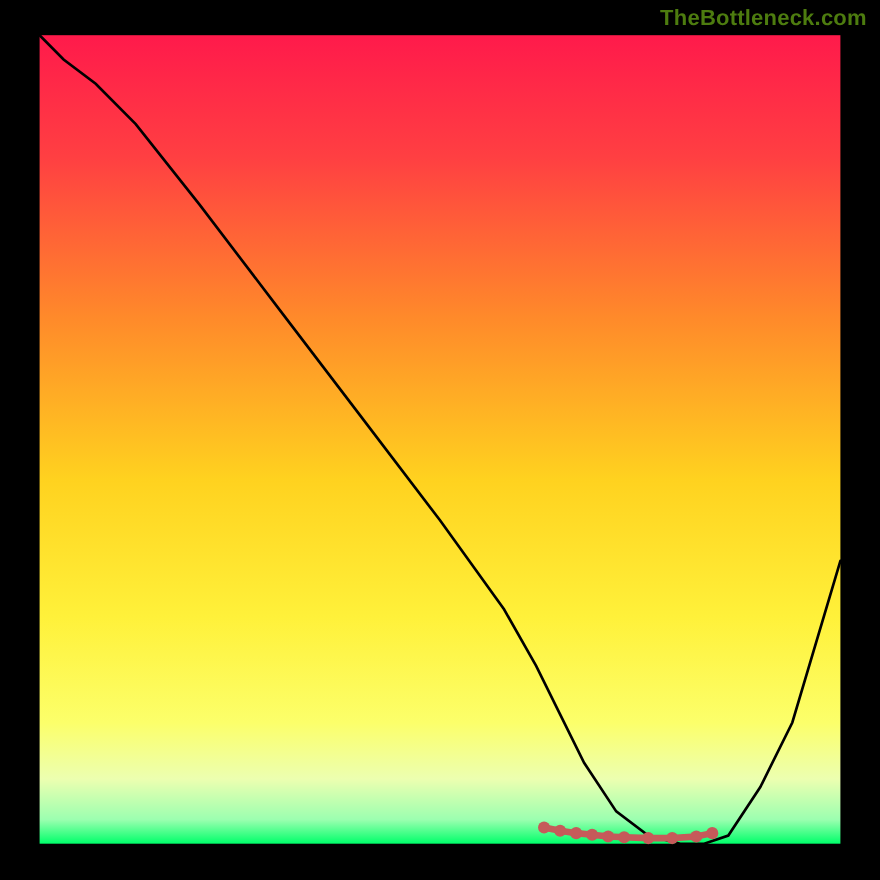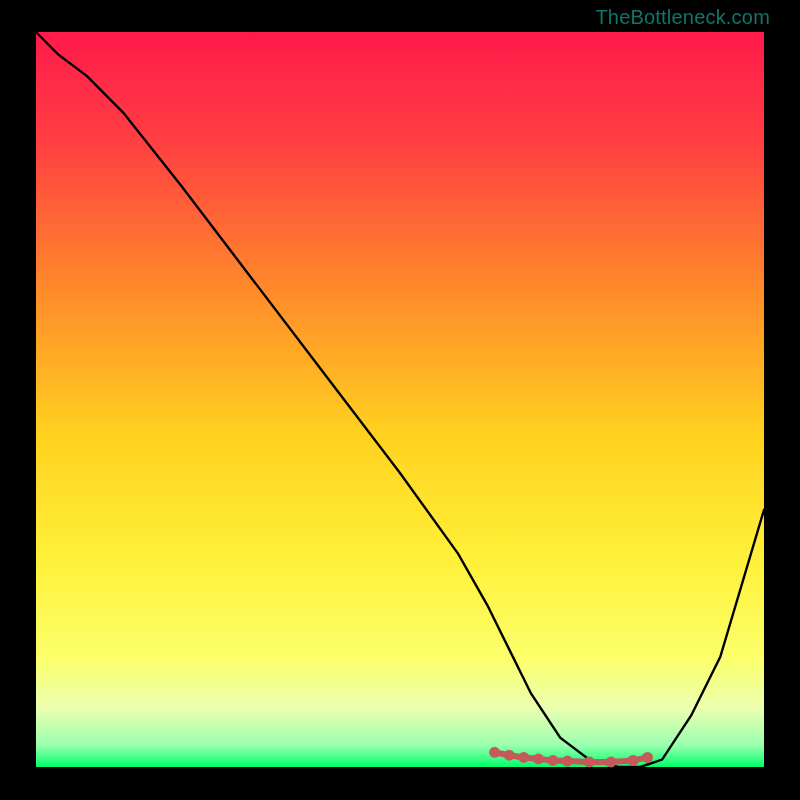--- a/index.html
+++ b/index.html
@@ -13,24 +13,24 @@
   }
   .stage {
     position: relative;
     width: 800px;
     height: 800px;
     background: #000;
   }
   .watermark {
     position: absolute;
     top: 6px;
-    right: 30px;
-    color: #0f766e;
+    right: 12px;
+    color: #4d7c0f;
     font-size: 20px;
-    font-weight: 400;
+    font-weight: 700;
     letter-spacing: 0.2px;
     user-select: none;
   }
   svg {
     position: absolute;
     top: 0;
     left: 0;
   }
 </style>
 </head>

